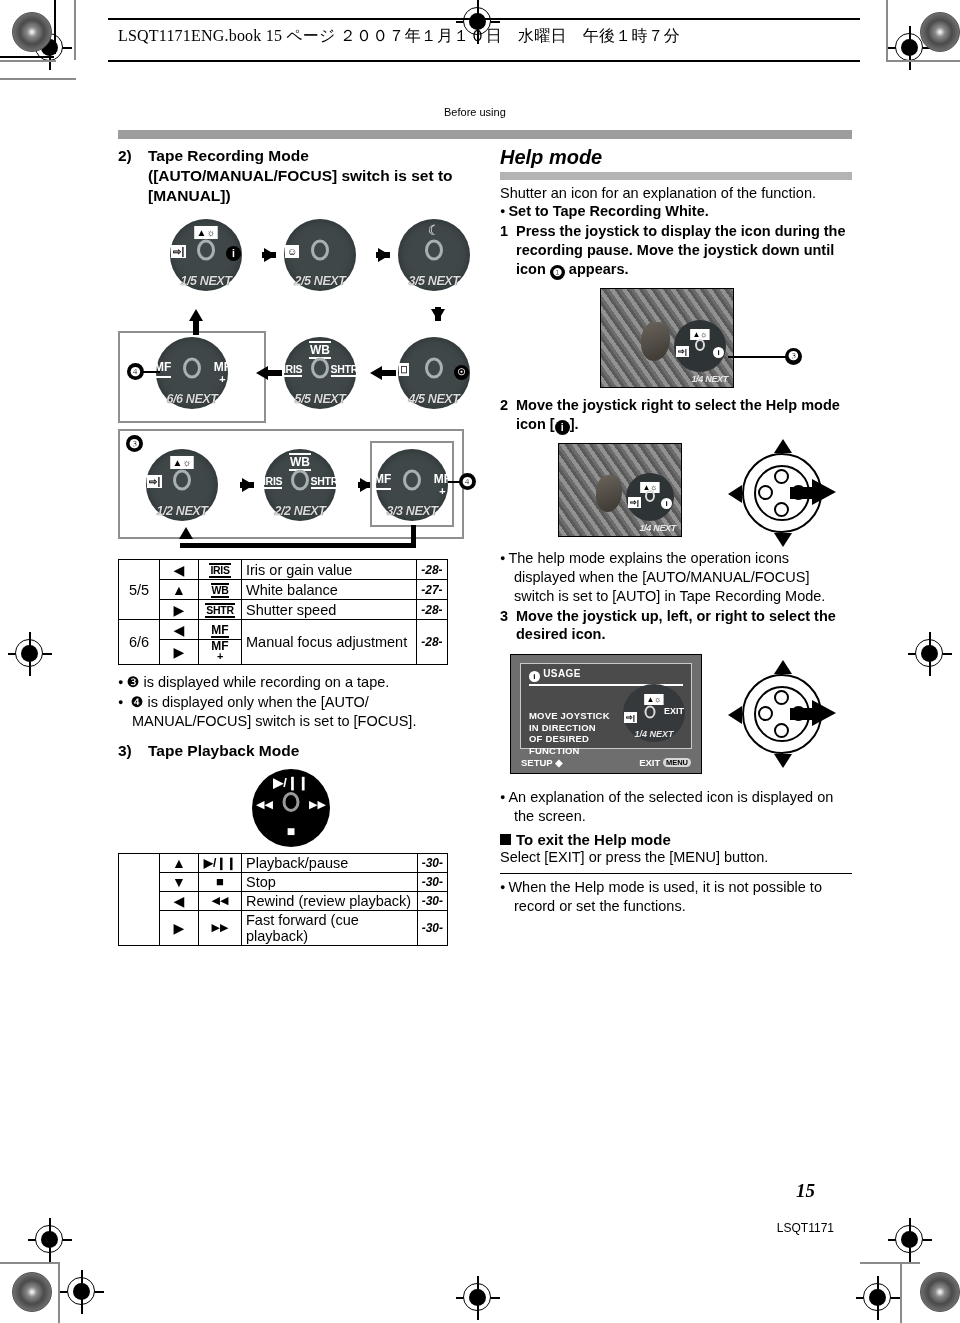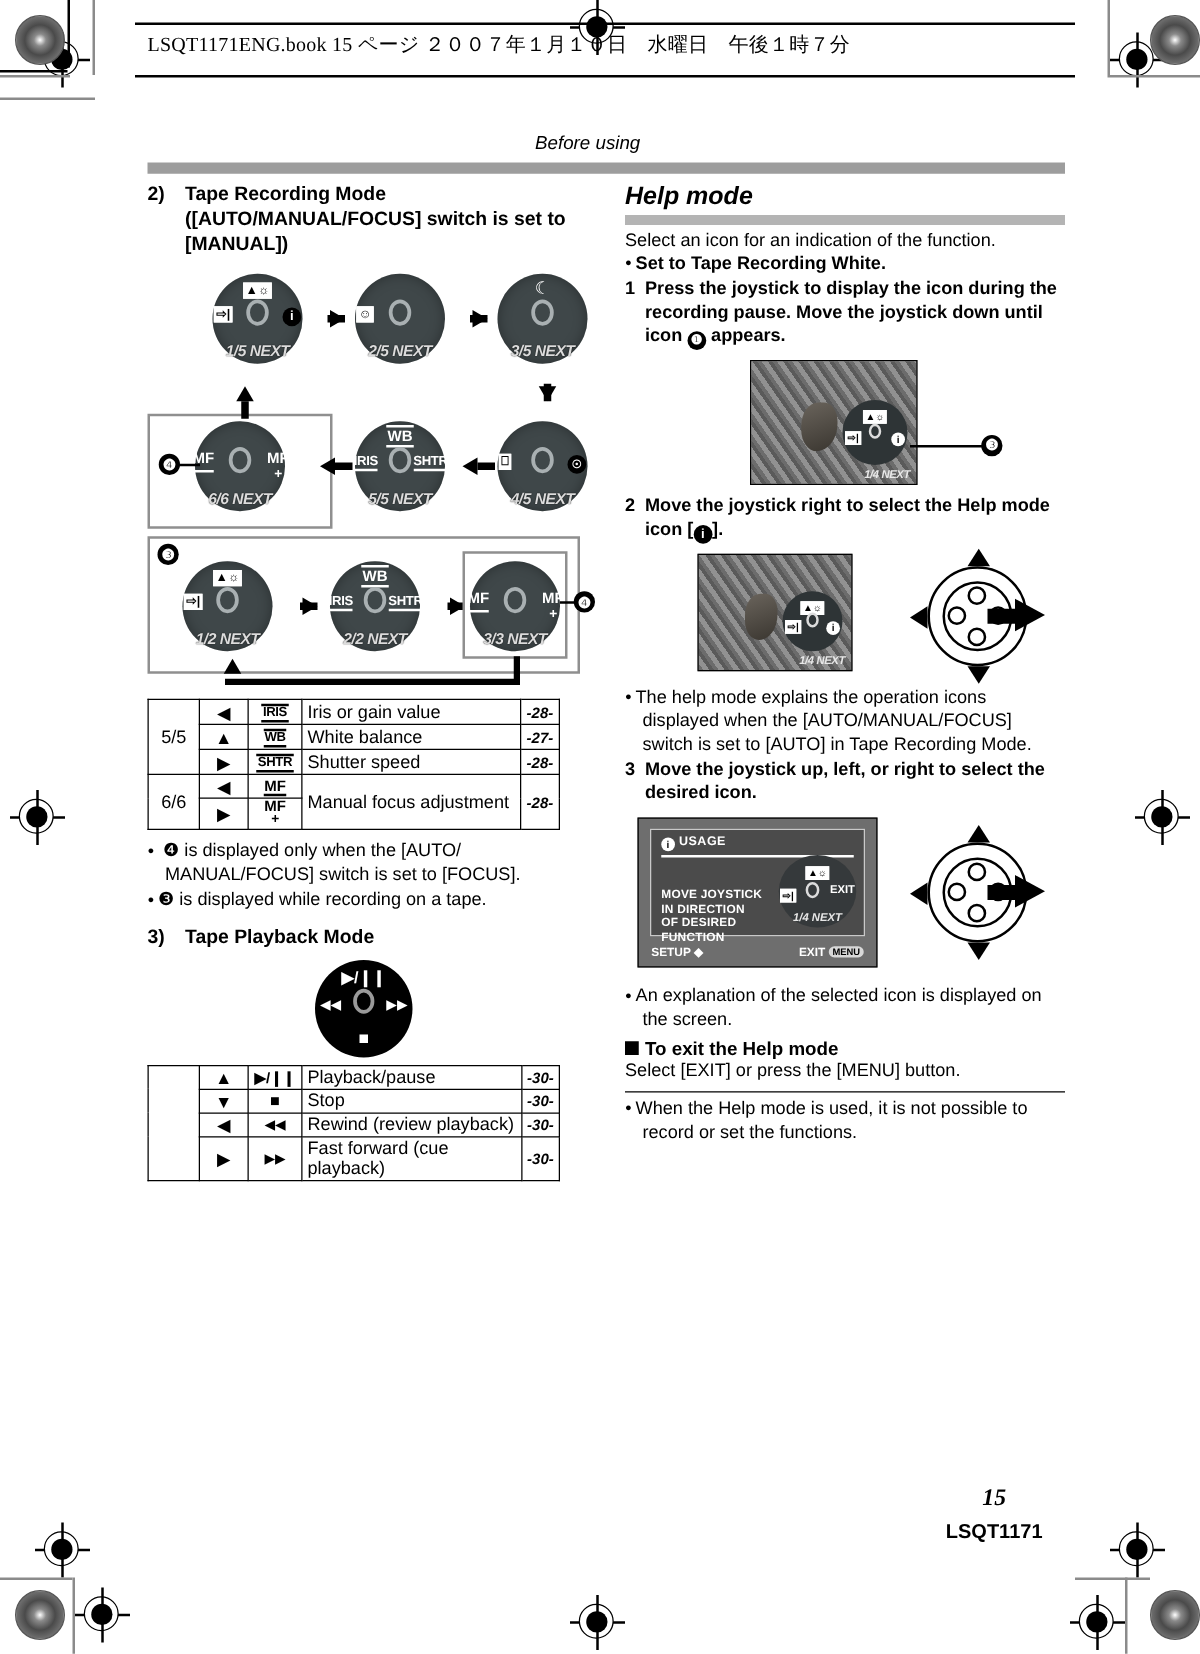--- a/index.html
+++ b/index.html
@@ -23,21 +23,21 @@
   .crop-line{position:absolute;background:#000;}
   .gray-line{position:absolute;background:#8b8b8b;}
 
   
   .content{position:absolute;left:108px;top:18px;width:752px;height:1252px;}
   .hdr-line{position:absolute;left:0;top:0;width:100%;height:1.5px;background:#000;}
   .hdr-text{position:absolute;left:10px;top:8px;font-size:16px;letter-spacing:.2px;
     font-family:"Liberation Serif", serif;white-space:nowrap;}
   .hdr-line2{position:absolute;left:0;top:42px;width:100%;height:1.5px;background:#000;}
 
-  .section-title{position:absolute;left:320px;top:88px;font-size:15px;font-style:italic;}
+  .section-title{position:absolute;left:336px;top:88px;font-size:11px;}
   .section-bar{position:absolute;left:10px;top:112px;width:734px;height:9px;background:#9d9d9d;}
 
   
   .col-left{position:absolute;left:10px;top:128px;width:366px;}
   .col-right{position:absolute;left:392px;top:128px;width:352px;}
 
   .num-head{display:flex;font-weight:bold;font-size:15.5px;line-height:1.28;}
   .num-head .n{width:30px;flex:none;}
   .num-head .t{flex:1;}
 
@@ -145,21 +145,21 @@
   .lcd .ftr{position:absolute;right:10px;bottom:5px;color:#fff;font-size:9.5px;font-weight:bold;}
   .pillbtn{display:inline-block;background:#d8d8d8;color:#000;border-radius:6px;
     font-size:7.5px;font-weight:bold;padding:0 3px;vertical-align:1px;}
 
   .sqhead{font-weight:bold;font-size:15px;}
   .sqhead .sq{display:inline-block;width:11px;height:11px;background:#000;margin-right:5px;}
 
   .hrule{height:1.5px;background:#000;}
   .footer-pg{position:absolute;right:126px;bottom:88px;text-align:center;}
   .footer-pg .n{font-family:"Liberation Serif",serif;font-weight:bold;font-style:italic;font-size:19px;}
-  .footer-pg .c{font-size:16px;margin-top:7px;font-weight:bold;}
+  .footer-pg .c{font-size:12px;margin-top:19px;}
 </style>
 </head>
 <body>
 
 <div class="reg" style="left:28px;top:26px;">
     <span class="ring"></span>
     <span class="dot"></span>
   </div>
 <div class="reg" style="left:888px;top:26px;">
     <span class="ring"></span>
@@ -370,25 +370,25 @@
         <td class="pg" rowspan="2">-28-</td>
       </tr>
       <tr>
         <td class="dir">▶</td>
         <td class="ic"><span class="mfsm">MF<i style="display:block;font-size:11px;line-height:9px;">+</i></span></td>
       </tr>
     </tbody>
       </table>
 
     <div class="bullets" style="margin-top:8px;">
+      <p>❸ is displayed while recording on a tape.</p>
       <p>
         <span>❹ is displayed only when the [AUTO/</span><br>
         <span style="text-indent:0;display:inline-block;padding-left:0;">MANUAL/FOCUS] switch is set to [FOCUS].</span>
       </p>
-      <p>❸ is displayed while recording on a tape.</p>
     </div>
 
     <div class="num-head" style="margin-top:10px;">
       <span class="n">3)</span>
       <span class="t">Tape Playback Mode</span>
     </div>
 
     <div style="position:relative;height:86px;margin-top:6px;">
       <div style="position:absolute;left:134px;top:2px;width:78px;height:78px;border-radius:50%;background:#000;">
         <span style="position:absolute;left:50%;top:6px;transform:translateX(-50%);color:#fff;font-size:13px;font-weight:bold;">▶/❙❙</span>
@@ -428,21 +428,21 @@
       </tr>
     </tbody>
       </table>
   </div>
 
   <div class="col-right">
 
     <div style="font-size:20px;font-weight:bold;font-style:italic;">Help mode</div>
     <div style="height:8px;background:#b4b4b4;margin:3px 0 5px;"></div>
 
-    <div style="font-size:14.5px;">Select an icon for an indication of the function.</div>
+    <div style="font-size:14.5px;">Shutter an icon for an explanation of the function.</div>
 
     <div class="bullets" style="font-weight:bold;margin-top:1px;">
       <p>Set to Tape Recording White.</p>
     </div>
 
     <div style="display:flex;font-weight:bold;font-size:14.5px;line-height:1.3;margin-top:1px;">
       <span style="width:16px;flex:none;">1</span>
       <span style="flex:1;">Press the joystick to display the icon during the recording pause. Move the joystick down until icon <span class="badge">❶</span> appears.</span>
     </div>
 

